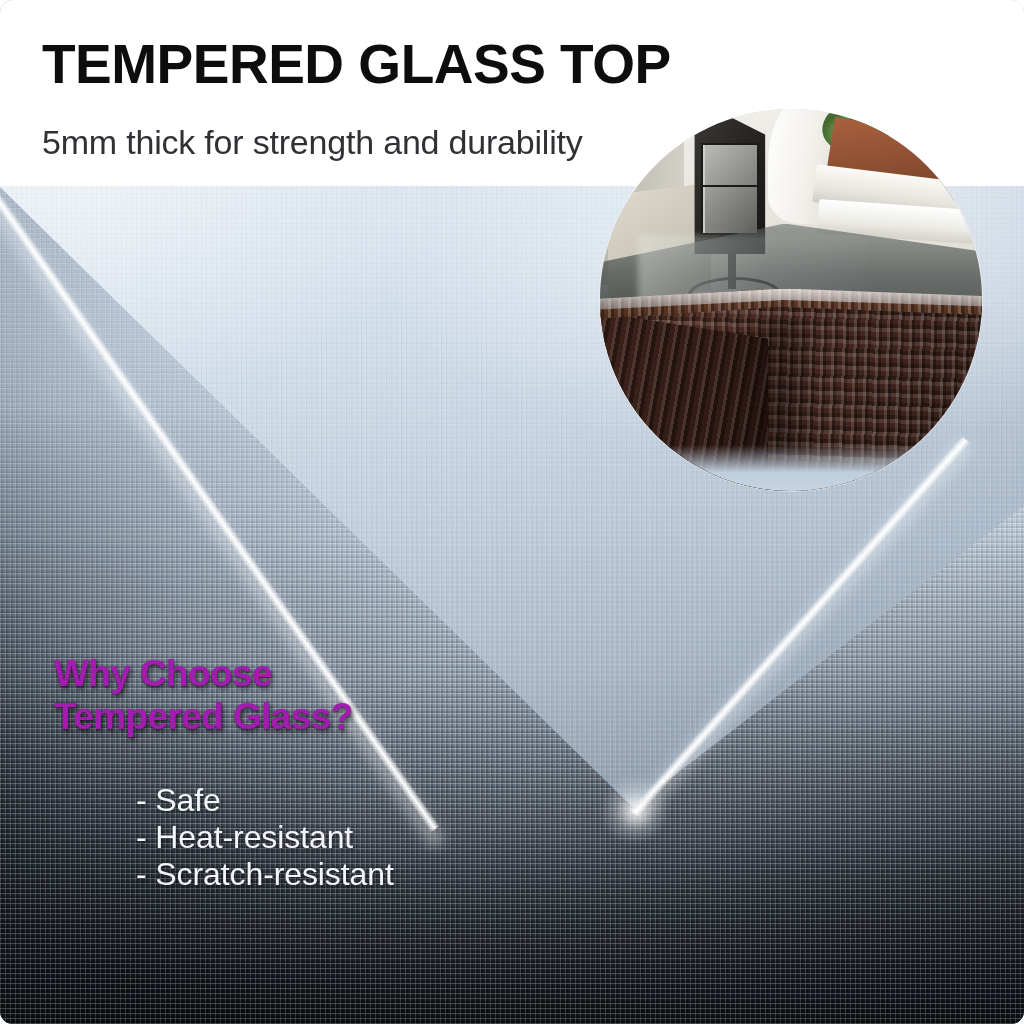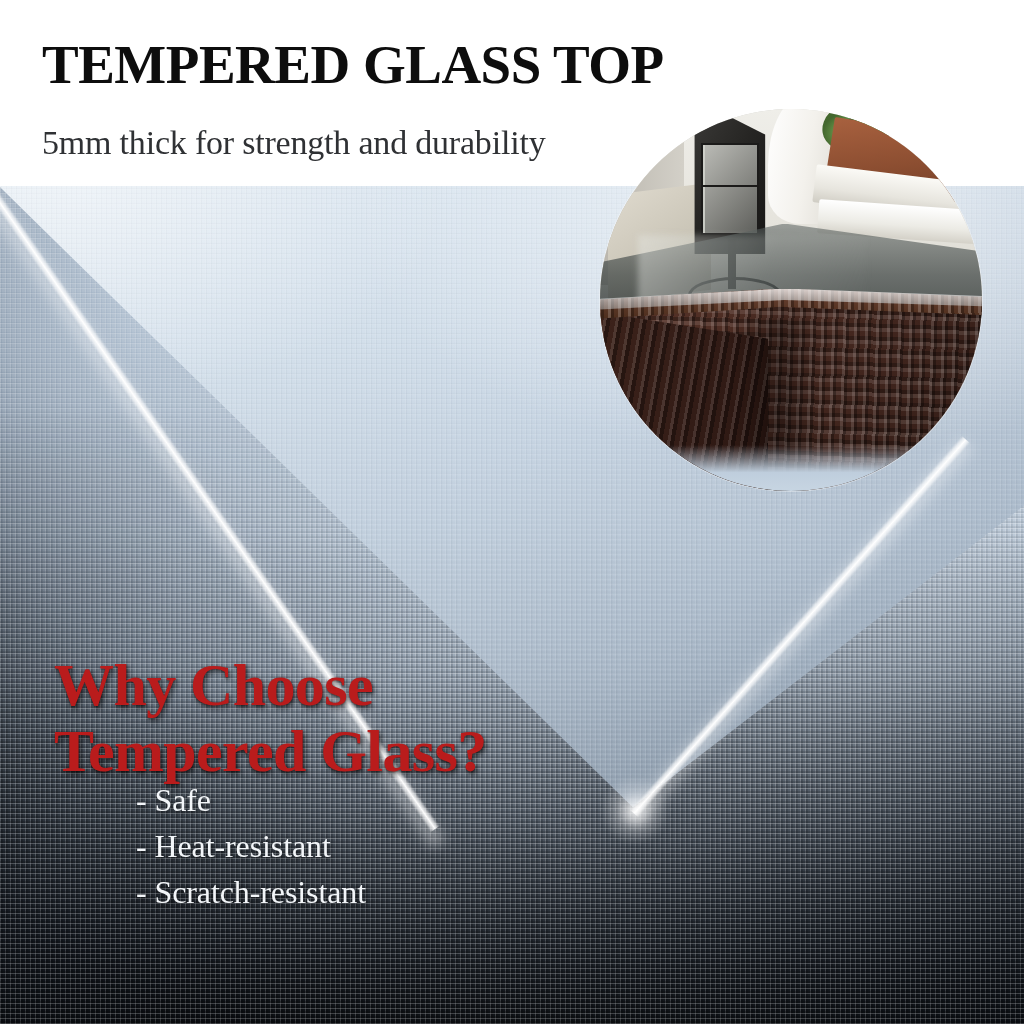--- a/index.html
+++ b/index.html
@@ -1,19 +1,20 @@
 <!DOCTYPE html>
 <html><head>
 <meta charset="utf-8">
 <style>
   html,body{margin:0;padding:0;background:#fff;}
   #stage{
     position:relative;width:1024px;height:1024px;overflow:hidden;
-    font-family:Liberation Serif, serif;
+    font-family:Liberation Sans, sans-serif;
     background:#b9c6d4;
+    border-radius:13px;
   }
 
   
   .bg-base{
     position:absolute;inset:0;
     background:
       radial-gradient(120% 90% at 72% 18%, #e3ecf4 0%, #cfdae6 28%, #b6c4d3 52%, #8e9cac 72%, #5b6672 88%, #343b45 100%);
   }
   
   .bg-shade-bottom{
@@ -254,32 +255,32 @@
     filter:blur(6px);
   }
   .ph-floor{
     position:absolute;left:0;bottom:0;width:100%;height:12%;
     background:linear-gradient(to bottom, rgba(190,206,220,0) 0%, #bfcedd 60%, #c7d5e2 100%);
   }
 
   
   .why-heading{
     position:absolute;left:54px;top:655px;
-    font-size:60px;font-weight:bold;color:#b91c1c;
+    font-size:37px;font-weight:bold;color:#a21caf;
     line-height:1.0;letter-spacing:-0.6px;
     text-shadow:2px 3px 5px rgba(0,0,0,.55), 0 1px 2px rgba(0,0,0,.45);
   }
   .why-heading .l2{display:block;margin-top:6px;}
   .bullets{
     position:absolute;left:136px;top:782px;
     font-size:32px;font-weight:300;color:#f3f6f9;
     letter-spacing:-0.1px;
     text-shadow:1px 2px 4px rgba(0,0,0,.55);
   }
-  .bullets .b{display:block;margin-bottom:9px;white-space:nowrap;}
+  .bullets .b{display:block;white-space:nowrap;}
 </style>
 </head>
 <body>
 
 <div id="stage">
 
   <div class="bg-base"></div>
   <div class="mesh"></div>
   <div class="bg-shade-bottom"></div>
   <div class="bg-shade-left"></div>

